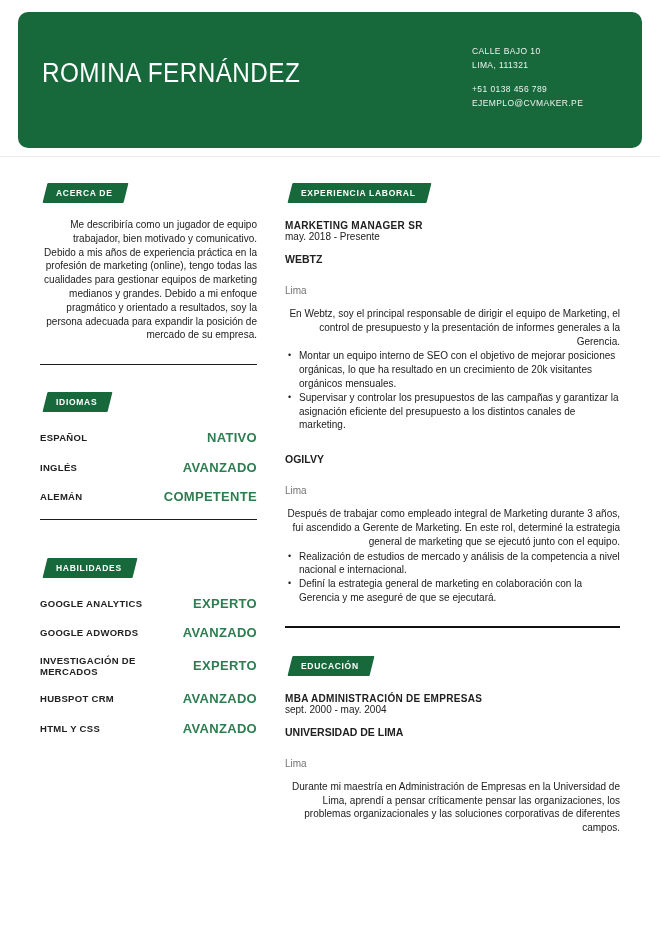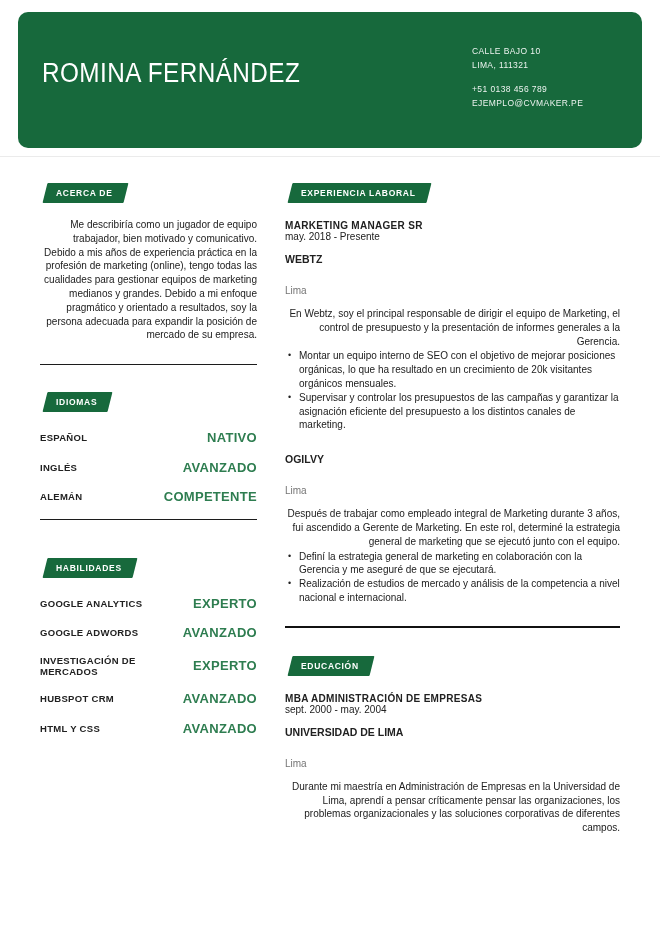--- a/index.html
+++ b/index.html
@@ -187,22 +187,22 @@
           <li>Montar un equipo interno de SEO con el objetivo de mejorar posiciones orgánicas, lo que ha resultado en un crecimiento de 20k visitantes orgánicos mensuales.</li>
           <li>Supervisar y controlar los presupuestos de las campañas y garantizar la asignación eficiente del presupuesto a los distintos canales de marketing.</li>
         </ul>
       </div>
 
       <div class="job" style="margin-top:21px;">
         <div class="job-company">OGILVY</div>
         <div class="job-location">Lima</div>
         <p class="body-text job-summary">Después de trabajar como empleado integral de Marketing durante 3 años, fui ascendido a Gerente de Marketing. En este rol, determiné la estrategia general de marketing que se ejecutó junto con el equipo.</p>
         <ul class="bullets">
+          <li>Realización de estudios de mercado y análisis de la competencia a nivel nacional e internacional.</li>
           <li>Definí la estrategia general de marketing en colaboración con la Gerencia y me aseguré de que se ejecutará.</li>
-          <li>Realización de estudios de mercado y análisis de la competencia a nivel nacional e internacional.</li>
         </ul>
       </div>
 
       <hr class="rule-dark-thick">
 
       <div class="badge-wrap badge-wrap-educacion">
         <div class="badge">
           <span>EDUCACIÓN</span>
         </div>
       </div>

